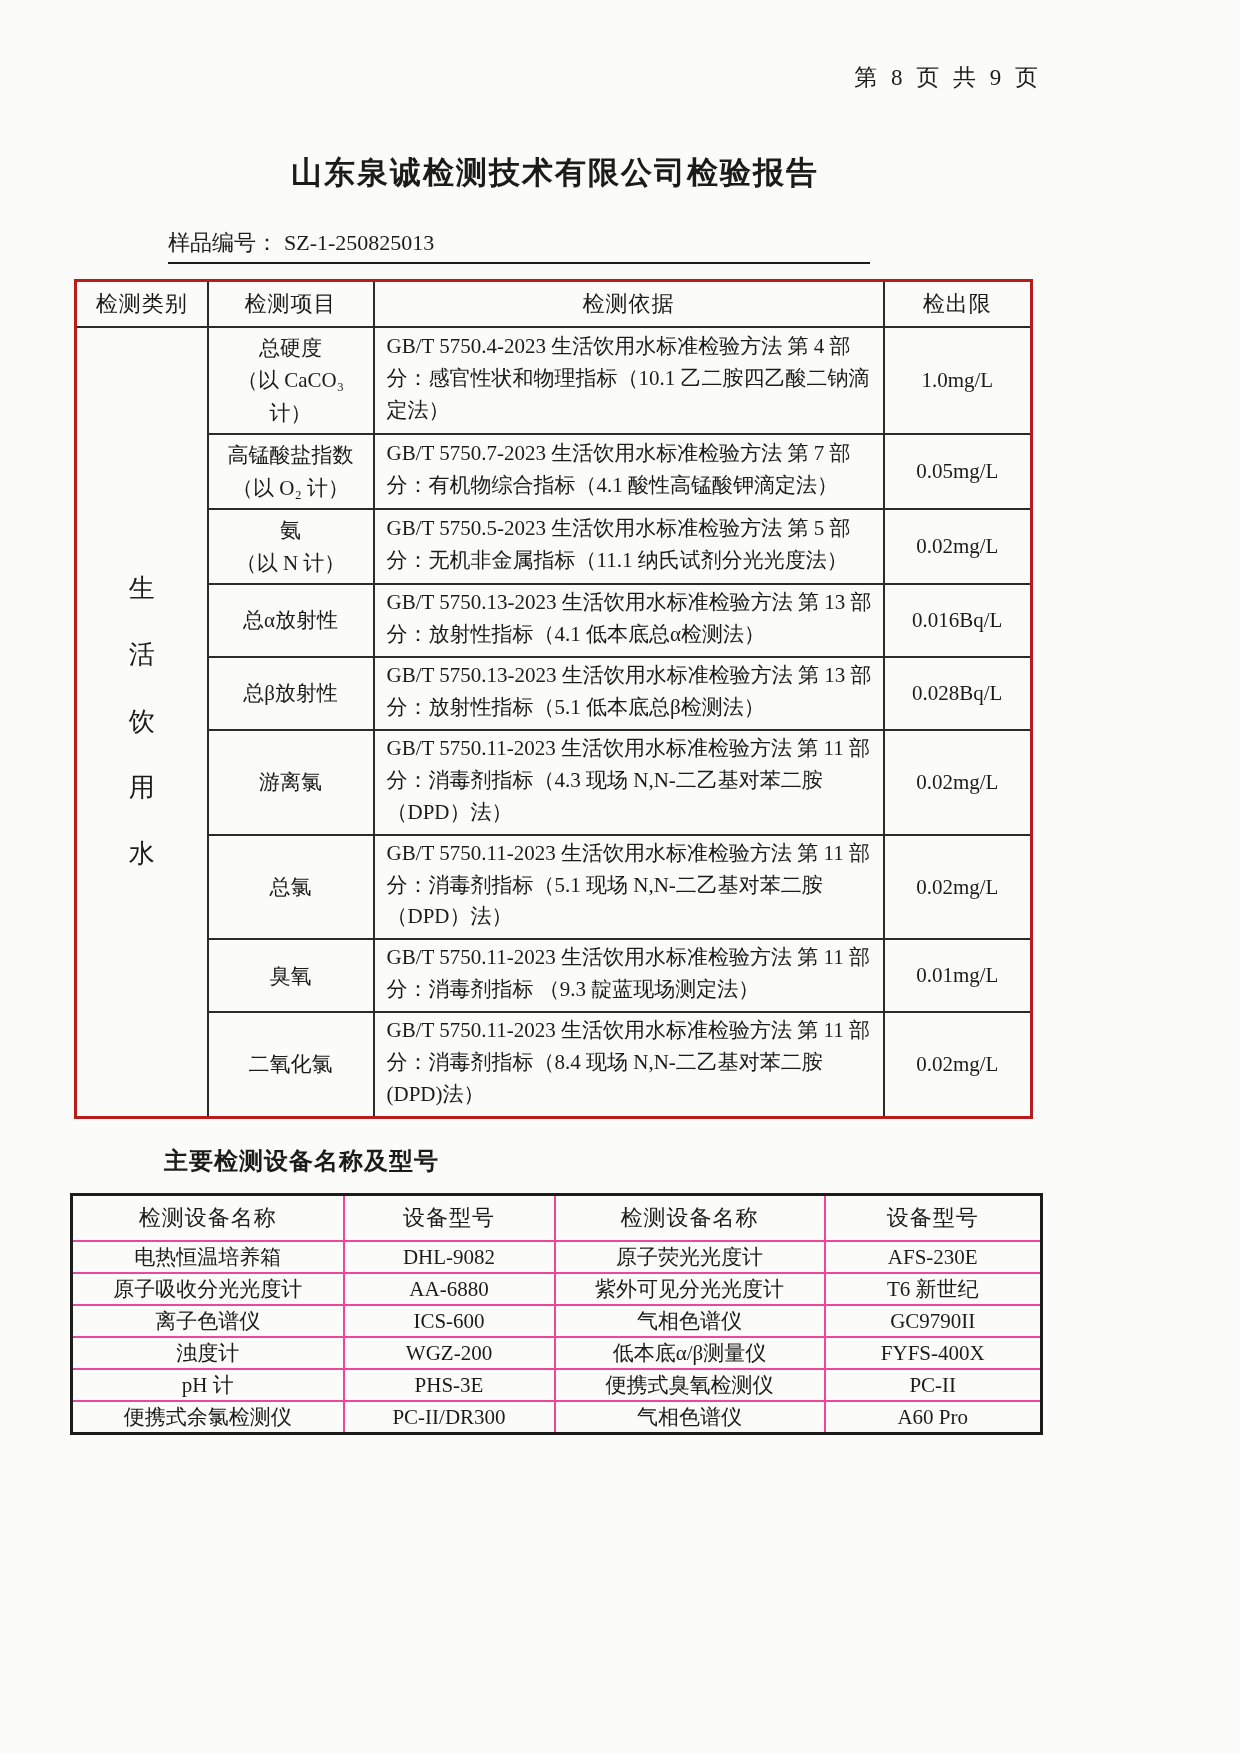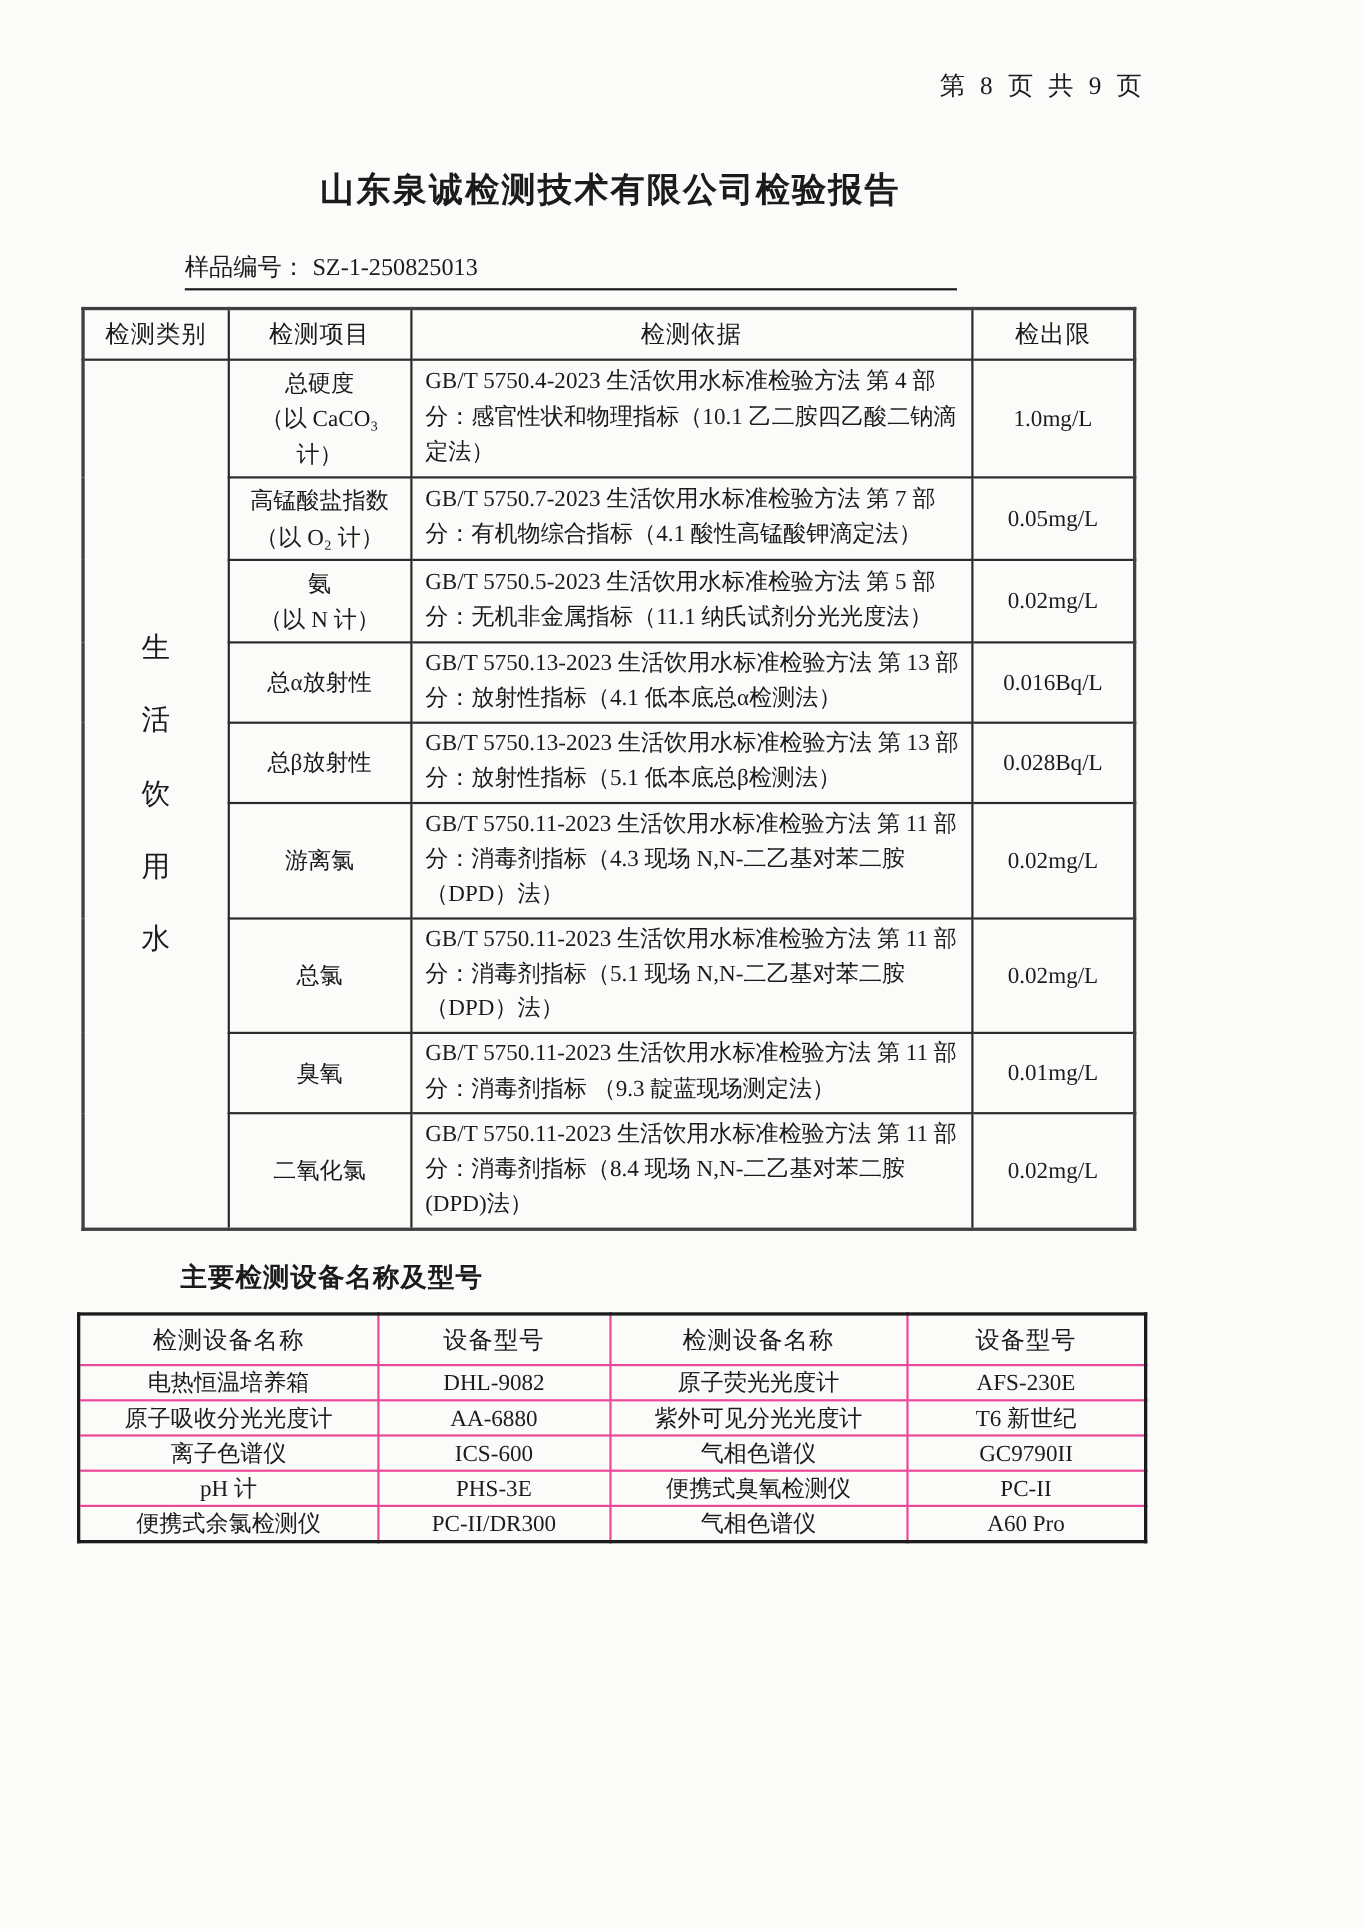--- a/index.html
+++ b/index.html
@@ -41,21 +41,21 @@
   }
   .sample-line .num { margin-left: 6px; }
 
   table {
     border-collapse: collapse;
     table-layout: fixed;
   }
   .test-table {
     margin-top: 15px;
     width: 956px;
-    border: 3px solid #404040;
+    border: 3px solid #b91c1c;
   }
   .test-table th, .test-table td {
     border: 2px solid #2b2b2b;
     font-size: 21px;
     vertical-align: middle;
   }
   .test-table th {
     height: 46px;
     font-weight: normal;
     font-size: 22px;
@@ -244,20 +244,26 @@
           <td>紫外可见分光光度计</td>
           <td>T6 新世纪</td>
         </tr>
         <tr>
           <td>离子色谱仪</td>
           <td>ICS-600</td>
           <td>气相色谱仪</td>
           <td>GC9790II</td>
         </tr>
         <tr>
+          <td>浊度计</td>
+          <td>WGZ-200</td>
+          <td>低本底α/β测量仪</td>
+          <td>FYFS-400X</td>
+        </tr>
+        <tr>
           <td>pH 计</td>
           <td>PHS-3E</td>
           <td>便携式臭氧检测仪</td>
           <td>PC-II</td>
         </tr>
         <tr>
           <td>便携式余氯检测仪</td>
           <td>PC-II/DR300</td>
           <td>气相色谱仪</td>
           <td>A60 Pro</td>

